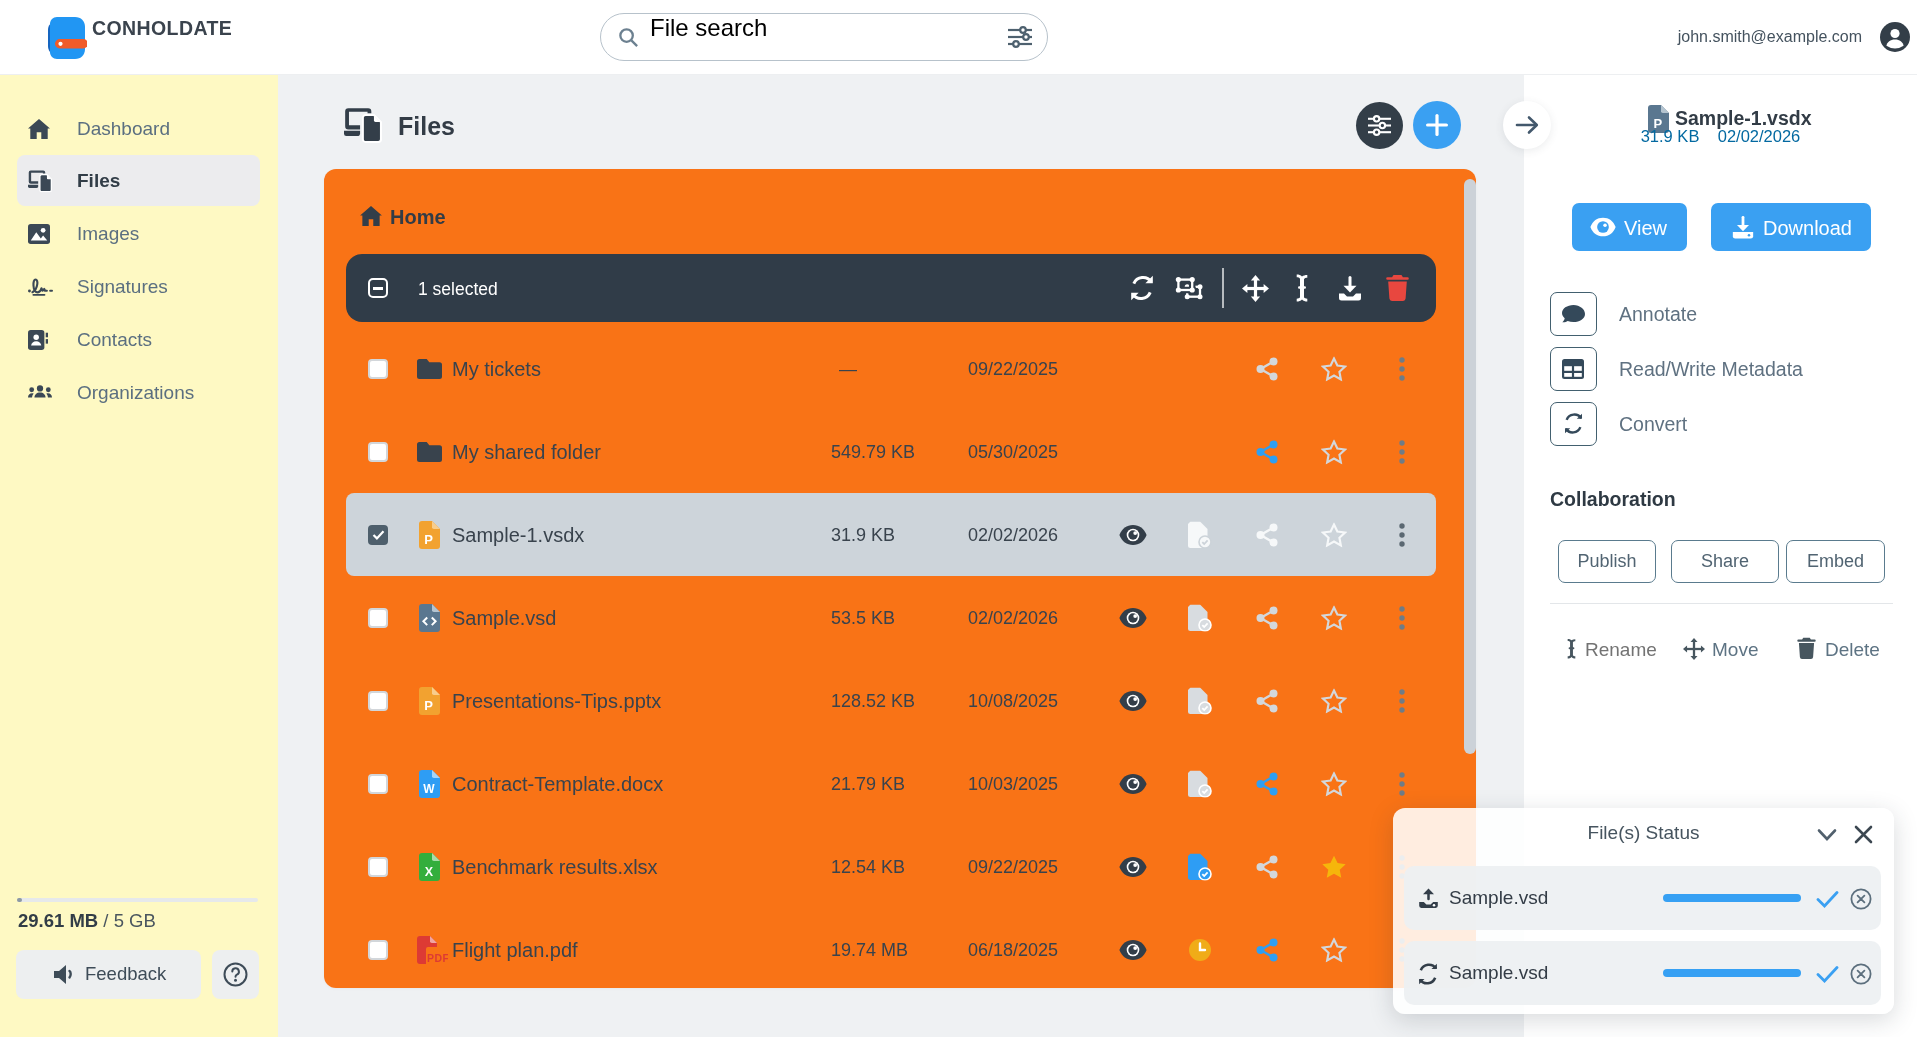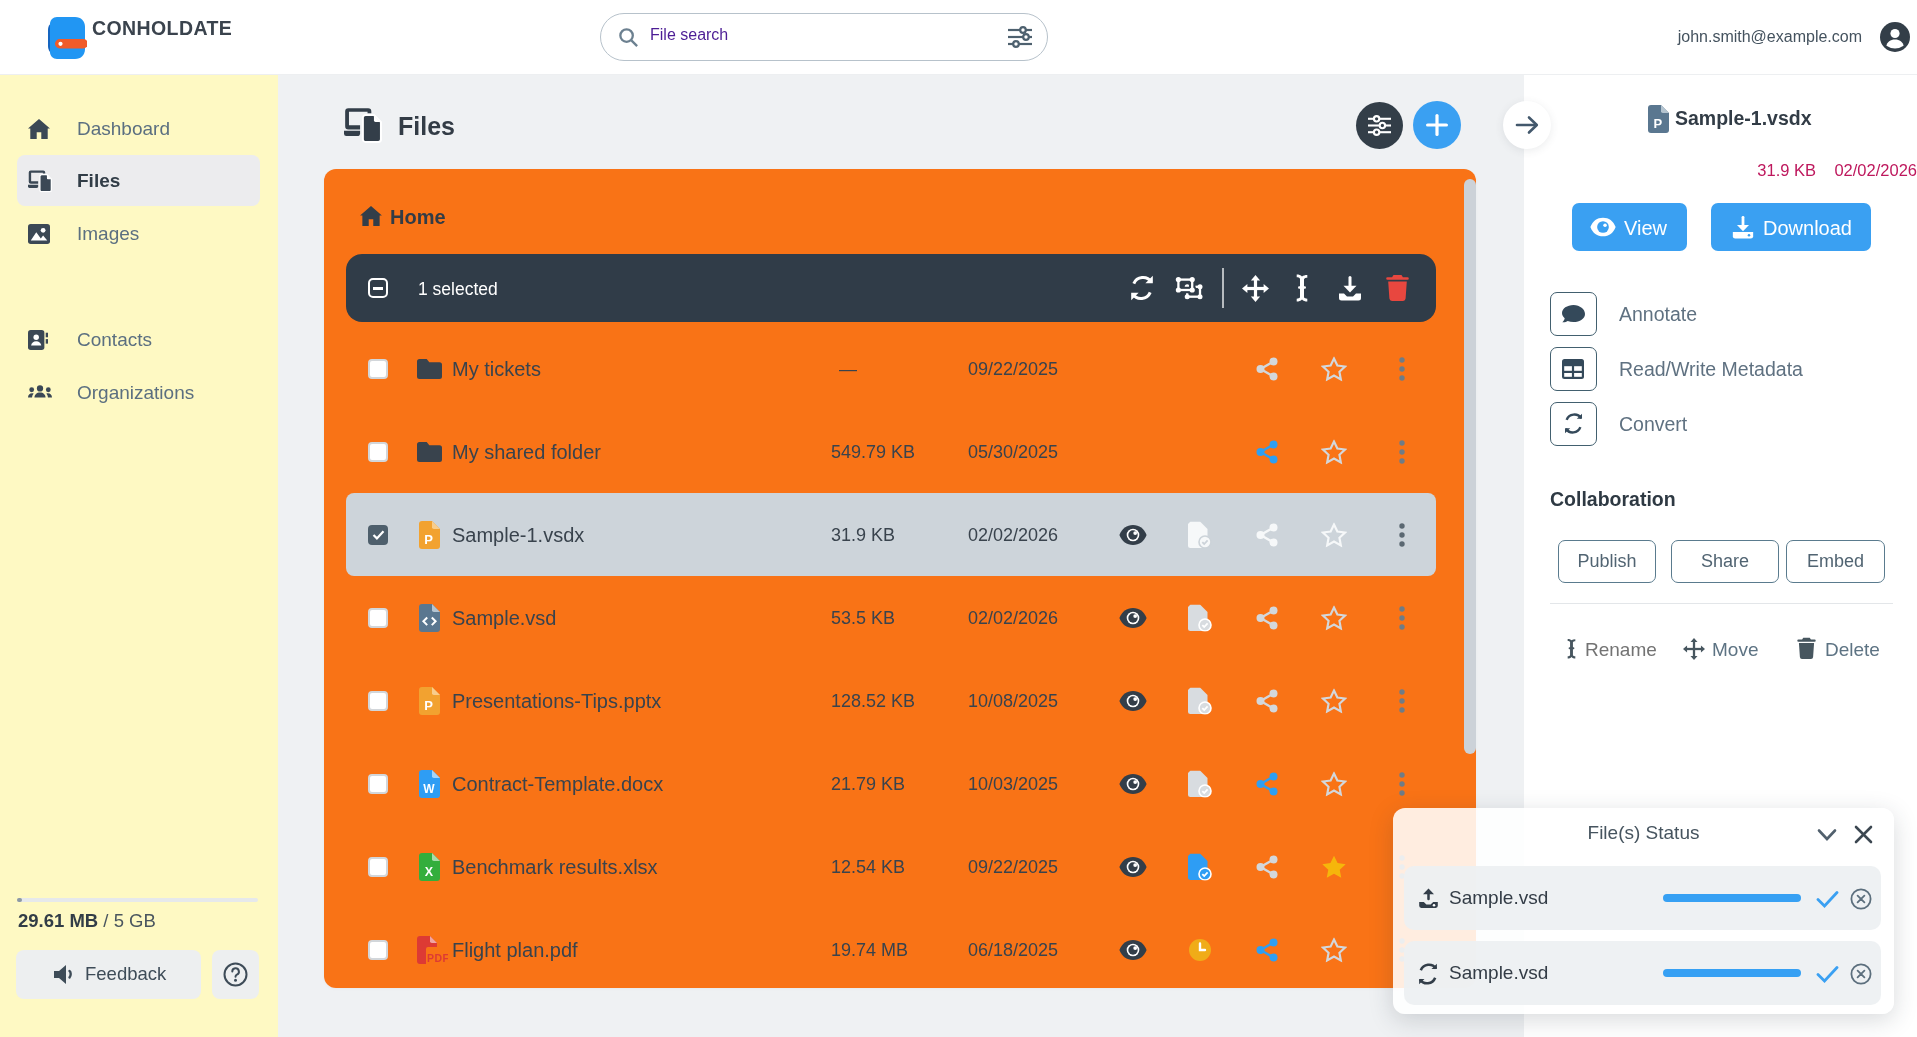--- a/index.html
+++ b/index.html
@@ -40,21 +40,21 @@
     <rect x="8" y="22" width="33" height="9.5" rx="4.75" fill="#f15b29"></rect>
     <circle cx="13.5" cy="26.8" r="2.1" fill="#fff"></circle>
   </svg>
   <div class="abs" style="left:92px;top:17px;font-size:19.5px;font-weight:700;letter-spacing:0.4px;color:#3a434d;">CONHOLDATE</div>
 
   <div class="abs" style="left:600px;top:13px;width:448px;height:48px;border:1px solid #b7c2cb;border-radius:24px;background:#fff;"></div>
   <svg class="abs" style="left:617px;top:26px" width="23" height="23" viewBox="0 0 24 24" fill="none" stroke="#6c8090" stroke-width="2.4">
       <circle cx="10" cy="10" r="6.5"></circle>
       <line x1="15" y1="15" x2="21" y2="21"></line>
     </svg>
-  <div class="abs" style="left:650px;top:26px;font-size:16px;color:#4c1d95;">File search</div>
+  <div class="abs" style="left:650px;top:14px;font-size:24px;color:#000000;">File search</div>
   <svg class="abs" style="left:1007px;top:25px" width="26" height="24" viewBox="0 0 26 24" stroke="#4e616f" stroke-width="2.2" fill="#4e616f">
     <line x1="1" y1="5" x2="25" y2="5"></line>
       <circle cx="16" cy="5" r="2.8" fill="#fff"></circle>
     <line x1="1" y1="12" x2="25" y2="12"></line>
       <circle cx="19" cy="12" r="2.8" fill="#fff"></circle>
     <line x1="1" y1="19" x2="25" y2="19"></line>
       <circle cx="9" cy="19" r="2.8" fill="#fff"></circle>
   </svg>
 
   <div class="abs" style="right:55px;top:28px;font-size:16px;color:#44525e;">john.smith@example.com</div>
@@ -86,20 +86,29 @@
 
   <div class="nav-item" style="top:133px;">
     <svg class="nav-icon" viewBox="0 0 24 22">
         <rect x="0" y="0" width="24" height="22" rx="3" fill="#3b4855"></rect>
         <circle cx="16.5" cy="7" r="2.6" fill="#fff"></circle>
         <path d="M3 18 L9 9 L14 16 L16.5 12.5 L21 18 Z" fill="#fff"></path>
       </svg>
     <div class="nav-label">Images</div>
   </div>
 
+  <div class="nav-item" style="top:186px;">
+    <svg class="nav-icon" viewBox="0 0 26 18" style="width:25px;height:18px;">
+      <circle cx="1.5" cy="13.2" r="1.5" fill="#3b4855"></circle>
+      <path d="M4.6 14.4 C7.2 13.2 9.2 9.6 9.7 5.8 C10 3.2 9.3 1.2 7.9 1.2 C6.3 1.2 5.5 3.8 5.7 7.4 C5.9 11.6 7.6 14.6 10.2 14.6 C12.4 14.6 13.4 12.6 14 10.4 L15.2 12.8 L16.9 11 L17.7 12.9 L19.6 12.9" stroke="#3b4855" stroke-width="2.2" fill="none" stroke-linecap="round" stroke-linejoin="round"></path>
+      <rect x="4.6" y="16.2" width="13.5" height="1.9" rx="0.95" fill="#3b4855"></rect>
+      <rect x="22" y="11.9" width="4" height="2" rx="1" fill="#3b4855"></rect>
+    </svg>
+    <div class="nav-label">Signatures</div>
+  </div>
 
   <div class="nav-item" style="top:239px;">
     <svg class="nav-icon" viewBox="0 0 22 22" style="width:20px;height:21px;">
         <rect x="0" y="0" width="18" height="22" rx="3" fill="#3b4855"></rect>
         <circle cx="9" cy="8" r="3" fill="#fff"></circle>
         <path d="M9 12.5 c-3 0 -5.2 1.8 -5.6 4.5 h11.2 c-0.4 -2.7 -2.6 -4.5 -5.6 -4.5 Z" fill="#fff"></path>
         <rect x="19.5" y="3" width="2.5" height="5" fill="#3b4855"></rect>
         <rect x="19.5" y="10" width="2.5" height="5" fill="#3b4855"></rect>
       </svg>
     <div class="nav-label">Contacts</div>
@@ -140,21 +149,21 @@
       <line x1="2" y1="12" x2="21" y2="12"></line>
       <path d="M14 4.5 L21.8 12 L14 19.5" stroke-linejoin="round"></path>
     </svg>
 
   <svg class="abs" style="left:124px;top:30px;width:21px;height:28px;" viewBox="0 0 21 28">
       <path d="M3 0 h10 l8 8 v17 a3 3 0 0 1 -3 3 H3 a3 3 0 0 1 -3 -3 V3 a3 3 0 0 1 3 -3 Z" fill="#5a7790"></path>
       <path d="M13 0 l8 8 h-6.2 A1.8 1.8 0 0 1 13 6.2 Z" fill="#b4c4d0"></path>
       <text x="9.8" y="22.5" font-family="Liberation Sans" font-size="13" font-weight="bold" fill="#fff" text-anchor="middle">P</text>
     </svg>
   <div class="abs" style="left:151px;top:32px;font-size:19.5px;font-weight:700;color:#323c46;">Sample-1.vsdx</div>
-  <div class="abs" style="left:0;top:86px;width:393px;text-align:right;font-size:16.5px;color:#be185d;">31.9 KB&nbsp;&nbsp;&nbsp;&nbsp;02/02/2026</div>
+  <div class="abs" style="left:0;top:52px;width:393px;text-align:center;font-size:16.5px;color:#0369a1;">31.9 KB&nbsp;&nbsp;&nbsp;&nbsp;02/02/2026</div>
 
   <div class="abs" style="left:48px;top:128px;width:115px;height:48px;border-radius:7px;background:#3aa0f2;"></div>
   <svg class="abs" style="left:66px;top:142px;width:26px;height:20px;" viewBox="0 0 28 21">
       <path d="M14 0.5 C7.7 0.5 2.9 3.9 0.4 10.5 C2.9 17.1 7.7 20.5 14 20.5 C20.3 20.5 25.1 17.1 27.6 10.5 C25.1 3.9 20.3 0.5 14 0.5 Z" fill="#fff"></path>
       <circle cx="14" cy="10.5" r="6.3" fill="#3aa0f2"></circle>
       <circle cx="14" cy="10.5" r="4.7" fill="#fff" opacity="0"></circle>
       <circle cx="16.2" cy="8.6" r="1.9" fill="#fff"></circle>
     </svg>
   <div class="abs" style="left:100px;top:142px;font-size:20px;color:#fff;">View</div>
   <div class="abs" style="left:187px;top:128px;width:160px;height:48px;border-radius:7px;background:#3aa0f2;"></div>

